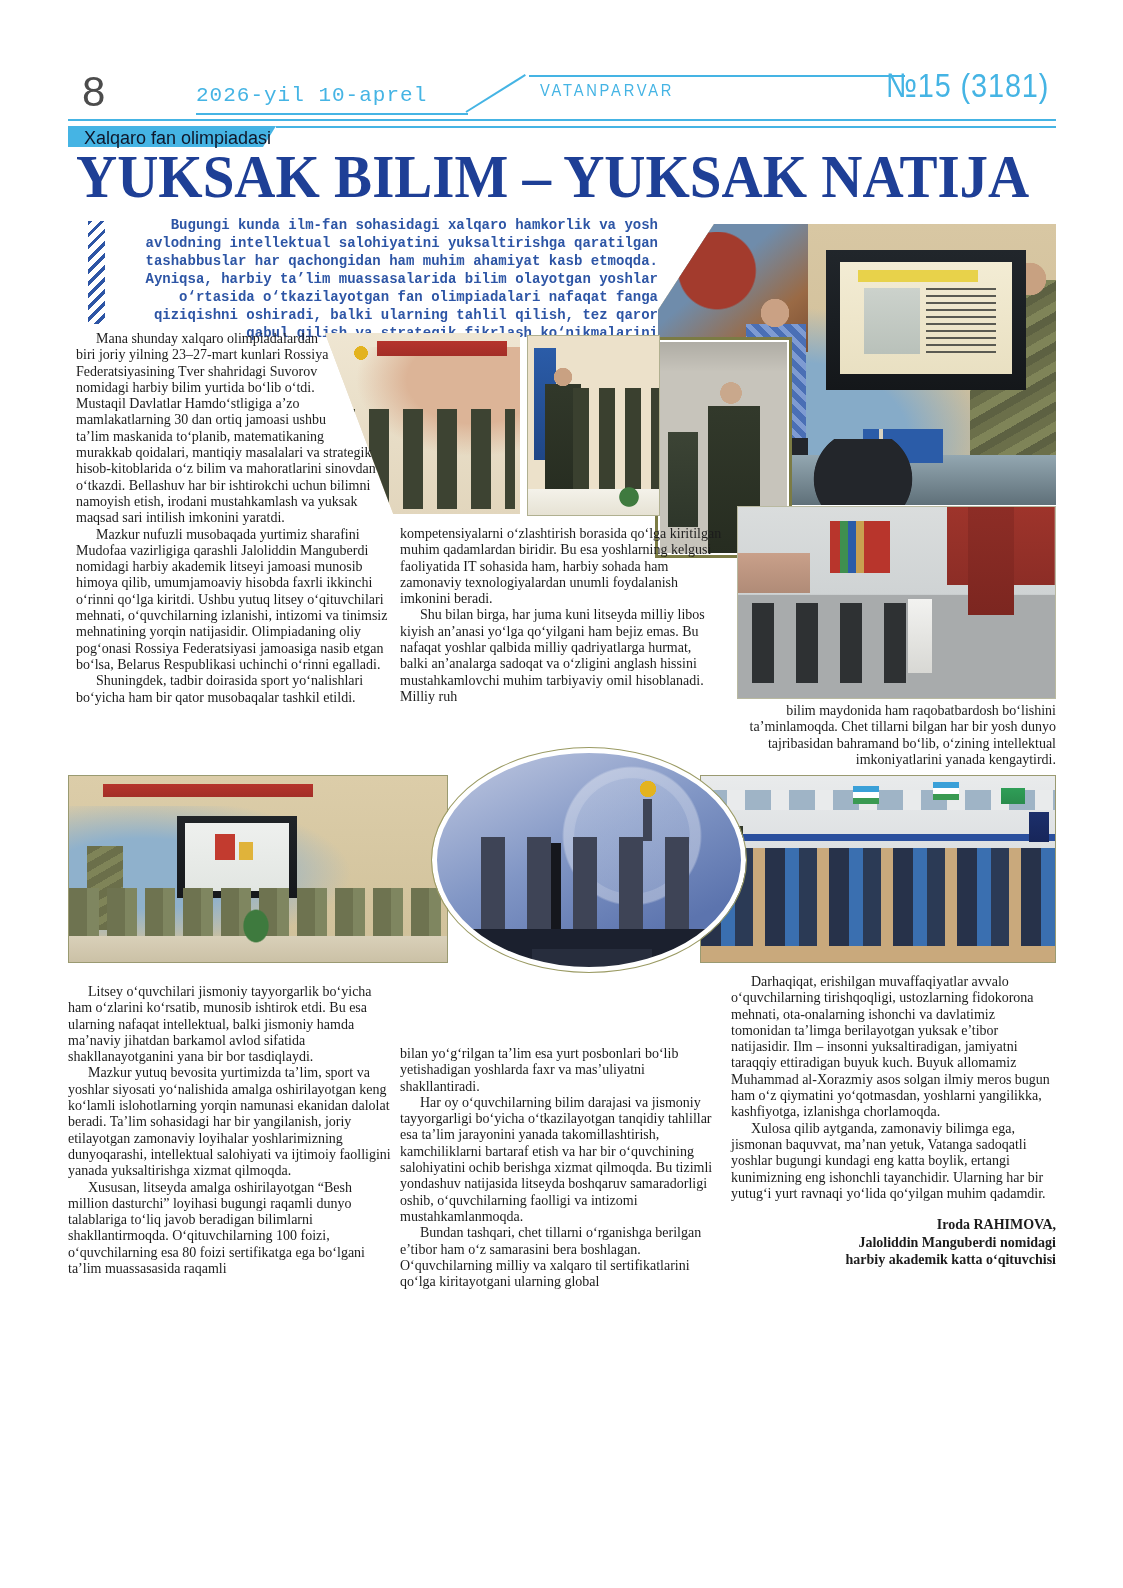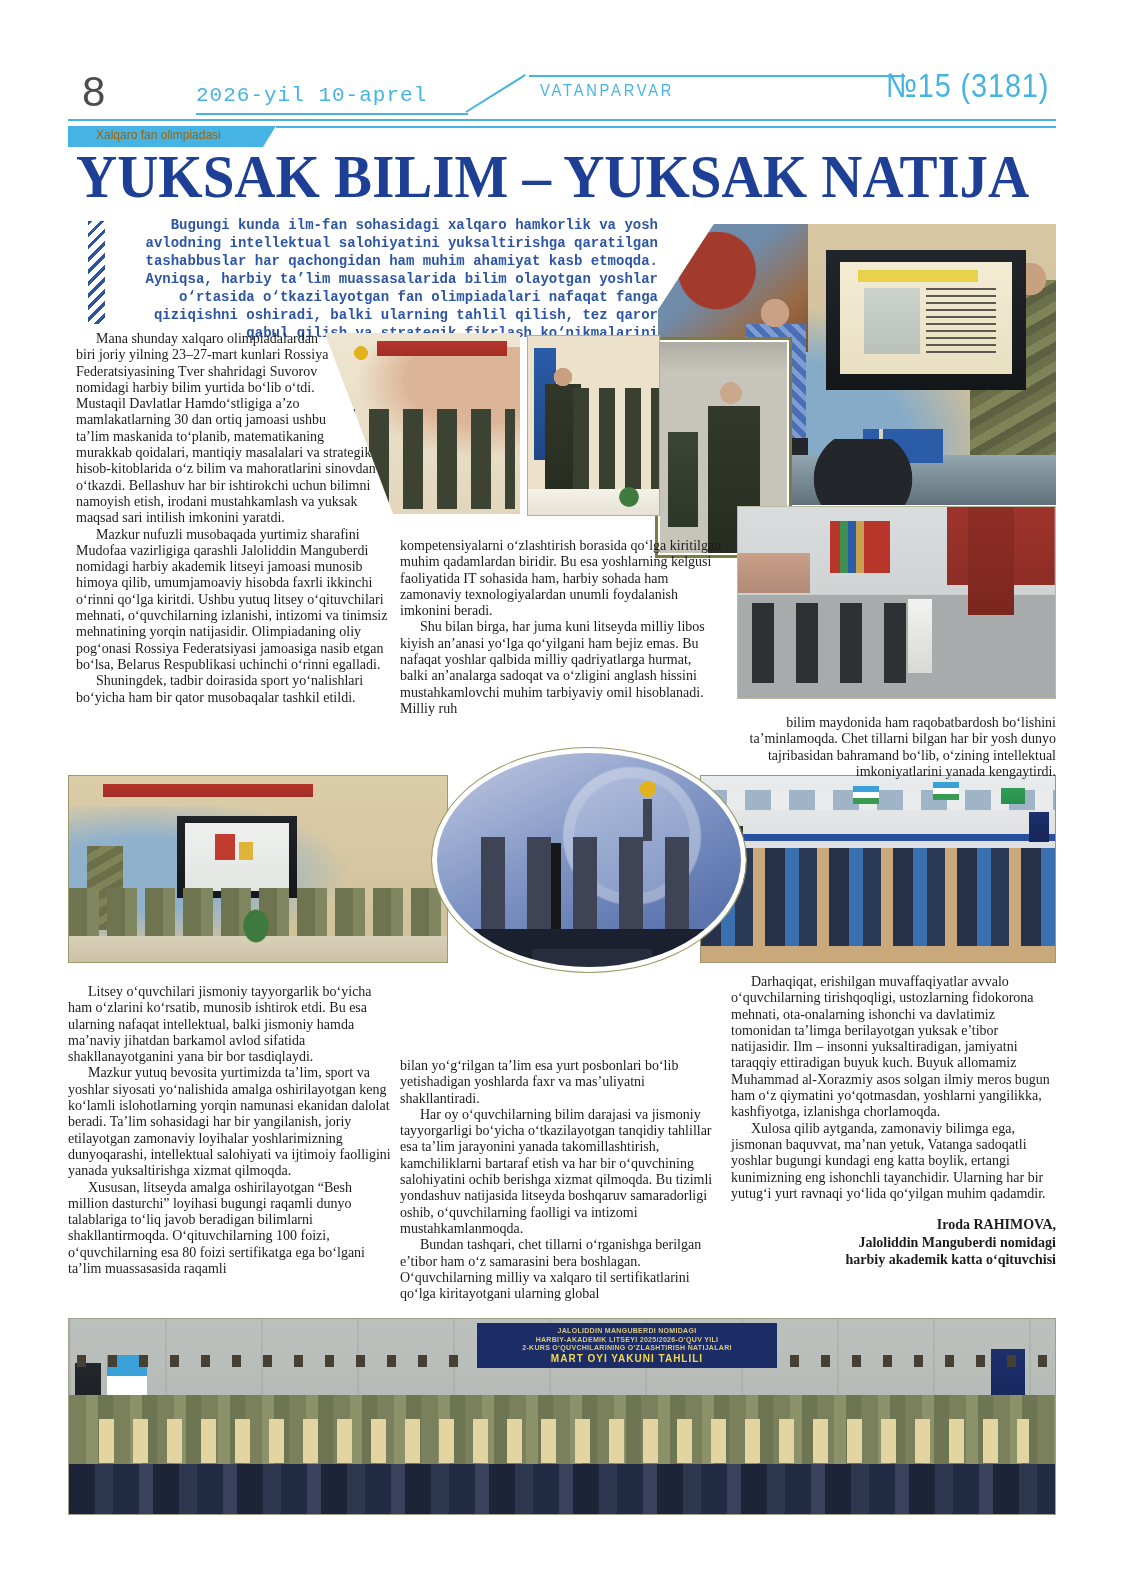--- a/index.html
+++ b/index.html
@@ -24,35 +24,35 @@
   .top-rule{left:529px;top:75px;width:376px;height:2px;background:var(--accent);}
   .masthead{left:540px;top:82px;font-family:"Liberation Sans",sans-serif;font-size:16px;color:var(--accent);
             letter-spacing:3px;transform:scaleX(.92);transform-origin:left;}
   .issue{left:886px;top:66px;font-family:"Liberation Sans",sans-serif;font-size:34px;color:var(--accent);
          transform:scaleX(.85);transform-origin:left;letter-spacing:1px;}
   .full-rule{left:68px;top:119px;width:988px;height:2px;background:var(--accent);}
 
   .kicker-band{left:68px;top:126px;width:208px;height:21px;background:var(--accent);
                clip-path:polygon(0 0,100% 0,calc(100% - 13px) 100%,0 100%);}
   .kicker-line{left:276px;top:126px;width:780px;height:2px;background:var(--accent);}
-  .kicker-label{left:96px;top:128px;font-family:"Liberation Sans",sans-serif;font-size:12px;color:#a16207;}
+  .kicker-label{left:84px;top:128px;font-family:"Liberation Sans",sans-serif;font-size:18px;color:#0f172a;}
 
   .headline{left:76px;top:144px;width:995px;font-weight:700;font-size:57px;line-height:62px;
             color:var(--headline);white-space:nowrap;letter-spacing:0px;transform:scaleY(1.06);transform-origin:top left;}
 
   
   .hatch{left:88px;top:221px;width:17px;height:103px;
          background:repeating-linear-gradient(135deg,var(--lede) 0 3.5px,transparent 3.5px 8.5px);}
   .lede{left:112px;top:216px;width:546px;font-family:Liberation Mono, monospace;font-weight:700;
         font-size:14px;line-height:18px;color:var(--lede);text-align:right;}
 
   
   .col{font-size:14px;line-height:16.3px;text-align:left;}
   .col p{margin:0;text-indent:20px;}
-  .col.cont p:first-child{text-indent:0;margin-top:12px;}
+  .col.cont p:first-child{text-indent:0;}
   .c1t{left:68px;top:331px;width:324px;height:452px;margin-left:8px;}
   .c2t{left:400px;top:526px;width:322px;height:180px;}
   .c3t{left:731px;top:703px;width:325px;height:90px;text-align:right;}
   .c1b{left:68px;top:984px;width:324px;height:335px;}
   .c2b{left:400px;top:1046px;width:324px;height:280px;}
   .c3b{left:731px;top:974px;width:325px;height:330px;}
   .wrapA{float:right;width:70px;height:182px;shape-outside:polygon(0 0,100% 0,100% 100%);}
   .byline{margin-top:14px;text-align:right;font-weight:700;font-size:14px;line-height:17.5px;}
   .byline p{margin:0;text-indent:0;}
 
@@ -270,22 +270,14 @@
         <p>Darhaqiqat, erishilgan muvaffaqiyatlar avvalo o‘quvchilarning tirishqoqligi, ustozlarning fidokorona mehnati, ota-onalarning ishonchi va davlatimiz tomonidan ta’limga berilayotgan yuksak e’tibor natijasidir. Ilm – insonni yuksaltiradigan, jamiyatni taraqqiy ettiradigan buyuk kuch. Buyuk allomamiz Muhammad al-Xorazmiy asos solgan ilmiy meros bugun ham o‘z qiymatini yo‘qotmasdan, yoshlarni yangilikka, kashfiyotga, izlanishga chorlamoqda.</p>
         <p>Xulosa qilib aytganda, zamonaviy bilimga ega, jismonan baquvvat, ma’nan yetuk, Vatanga sadoqatli yoshlar bugungi kundagi eng katta boylik, ertangi kunimizning eng ishonchli tayanchidir. Ularning har bir yutug‘i yurt ravnaqi yo‘lida qo‘yilgan muhim qadamdir.</p>
       </div>
     <div class="byline">
         <p>Iroda RAHIMOVA,</p>
         <p>Jaloliddin Manguberdi nomidagi</p>
         <p>harbiy akademik katta o‘qituvchisi</p>
       </div>
   </div>
 
-  <div class="abs photo ph-bottom">
-    <div class="bphoto-banner">
-      <span class="bl">JALOLIDDIN MANGUBERDI NOMIDAGI</span>
-      <span class="bl">HARBIY-AKADEMIK LITSEYI 2025/2026-O‘QUV YILI</span>
-      <span class="bl">2-KURS O‘QUVCHILARINING O‘ZLASHTIRISH NATIJALARI</span>
-      <span class="bl bl-last">MART OYI YAKUNI TAHLILI</span>
-    </div>
-  </div>
 
 </div>
 
 </body></html>

